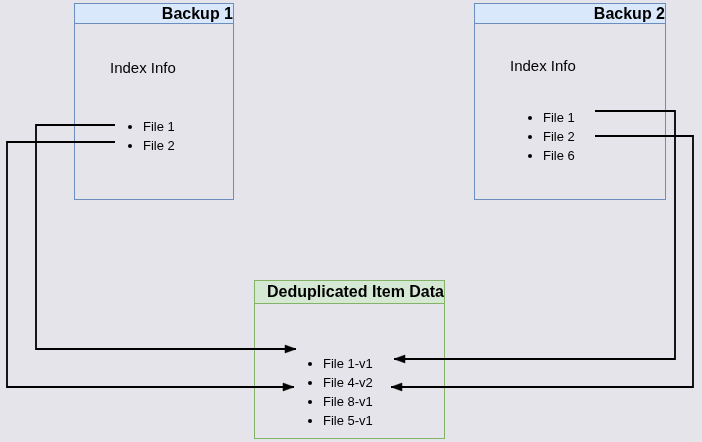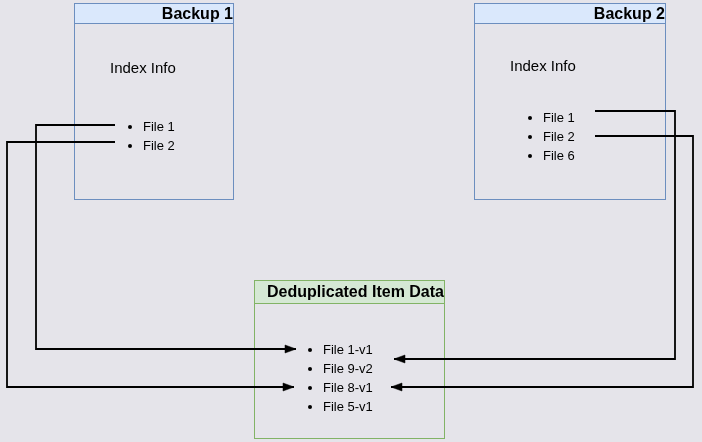--- a/index.html
+++ b/index.html
@@ -59,21 +59,21 @@
     position:absolute;
     left:0;
     margin:0;
     padding:0 0 0 68px;
     list-style:disc outside;
     font-size:13px;
     line-height:19px;
   }
   #backup1 ul.file-list{ top:113px; }
   #backup2 ul.file-list{ top:104px; }
-  #dedup   ul.file-list{ top:59px;  }
+  #dedup   ul.file-list{ top:73px;  }
 
   svg#connector-layer{
     position:absolute;
     left:0; top:0;
     width:702px; height:442px;
     pointer-events:none;
   }
   svg#connector-layer polyline{
     fill:none;
     stroke:var(--connector,#000);
@@ -107,21 +107,21 @@
       <li>File 6</li>
     </ul>
   </div>
 
   <div class="box green" id="dedup">
     <div class="box-header">
       <span>Deduplicated Item Data</span>
     </div>
     <ul class="file-list">
       <li>File 1-v1</li>
-      <li>File 9-v2</li>
+      <li>File 4-v2</li>
       <li>File 8-v1</li>
       <li>File 5-v1</li>
     </ul>
   </div>
 
   <svg id="connector-layer" viewBox="0 0 702 442" xmlns="http://www.w3.org/2000/svg">
     <defs>
       <marker id="arrowhead" markerUnits="userSpaceOnUse" markerWidth="13" markerHeight="10" refX="12" refY="5" orient="auto">
         <path d="M1,1 L12,5 L1,9 Z" fill="var(--connector,#000)" stroke="var(--connector,#000)" stroke-width="0.5"></path>
       </marker>

